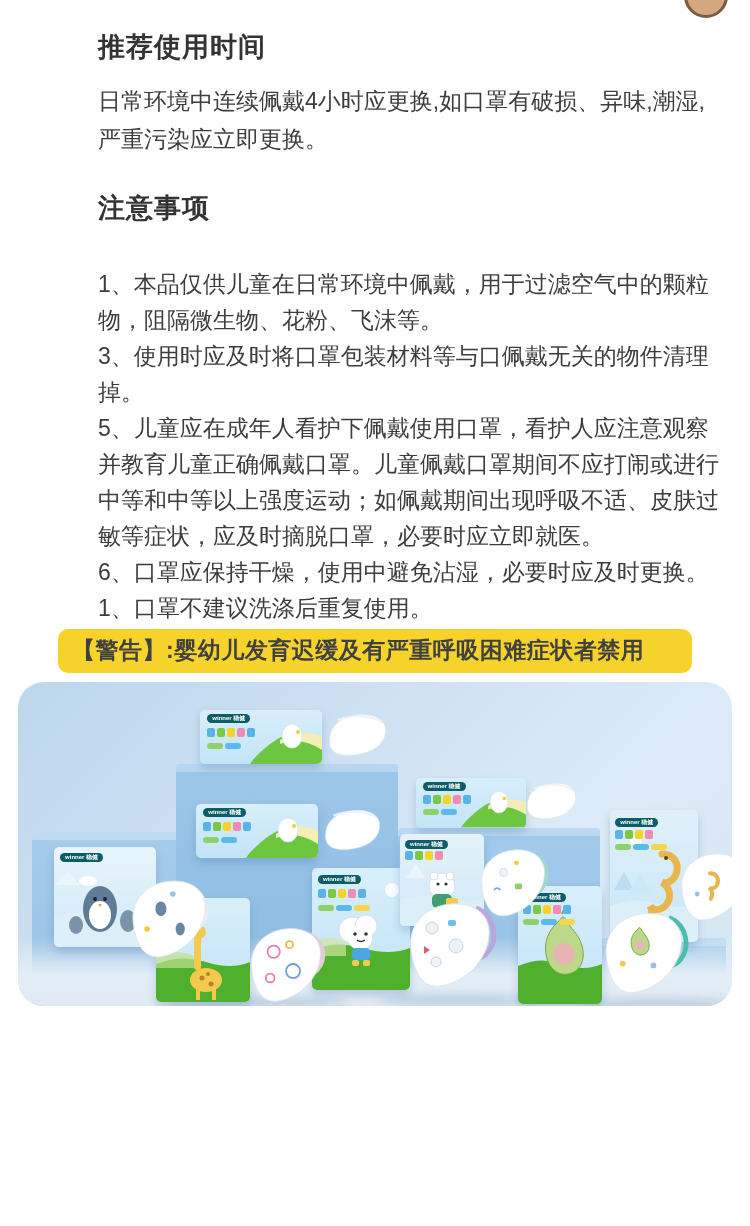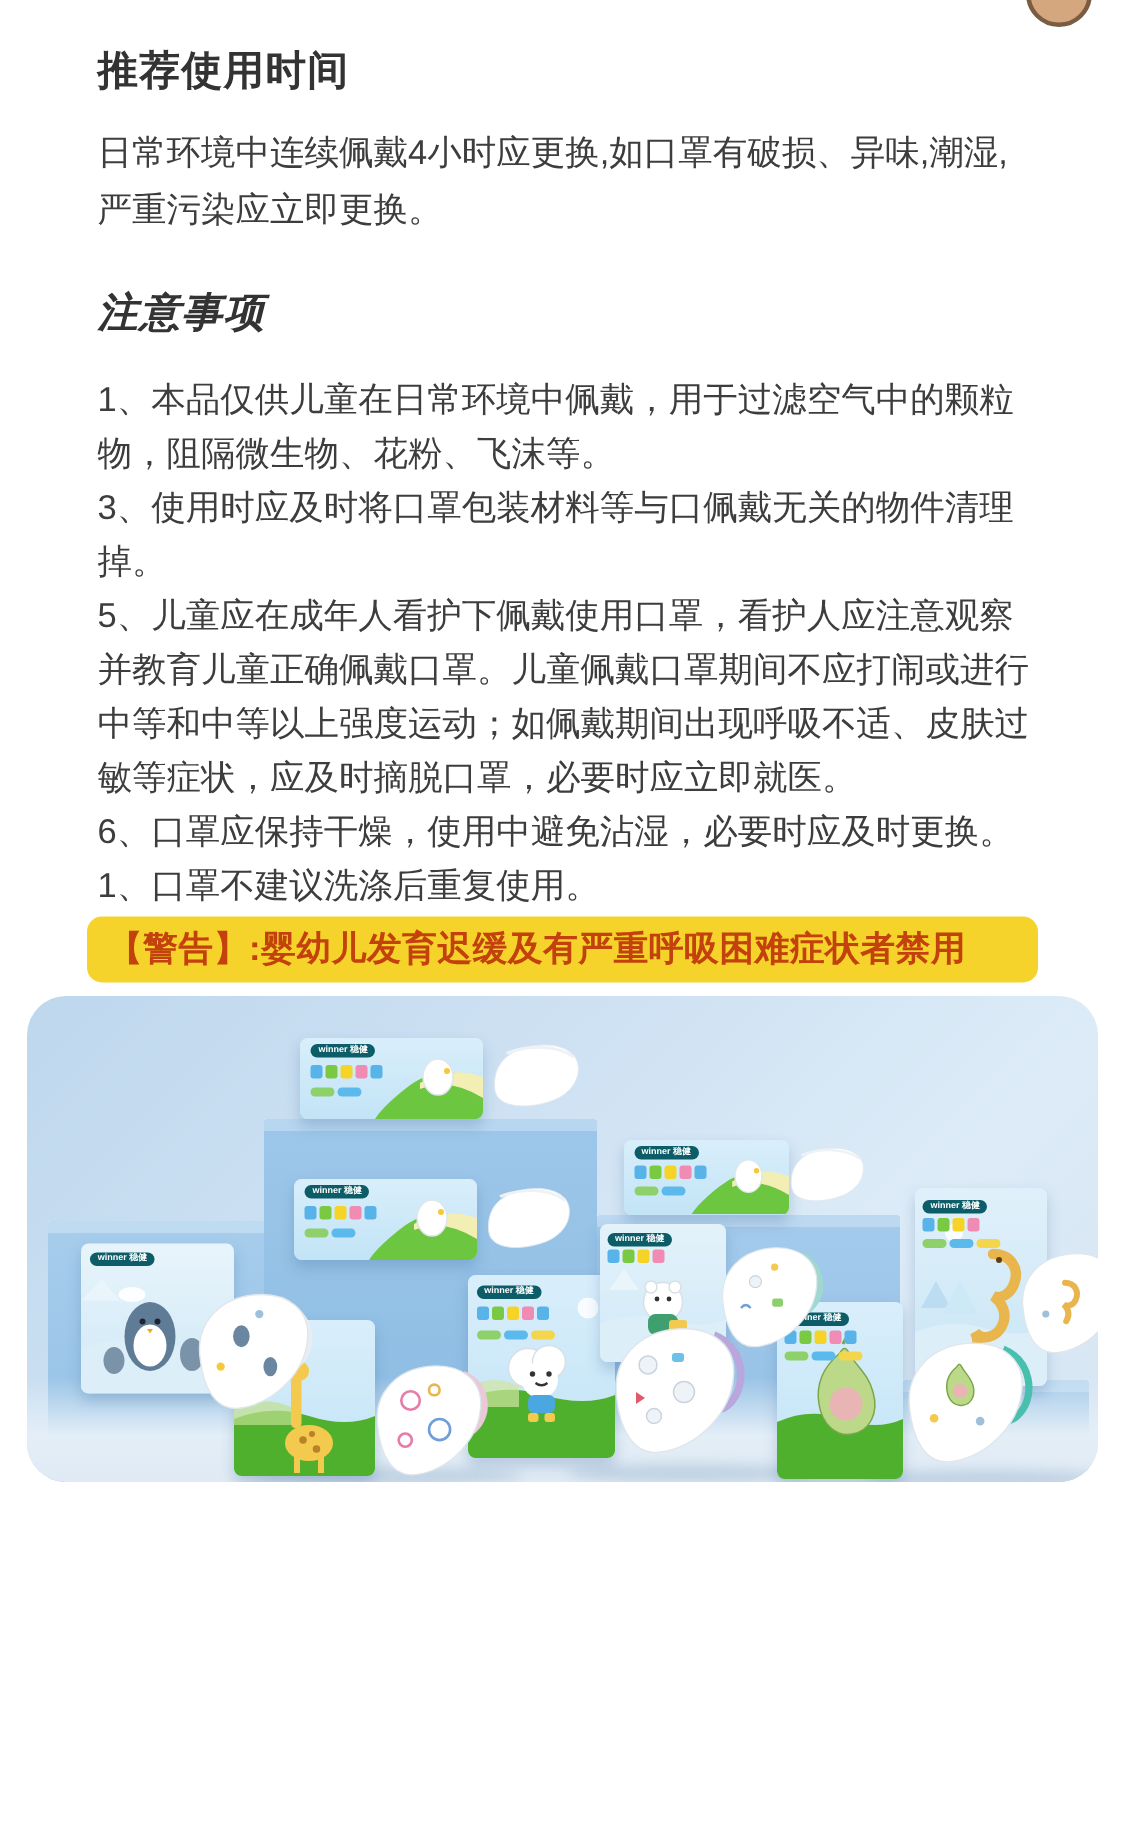--- a/index.html
+++ b/index.html
@@ -7,39 +7,39 @@
     width:750px;height:1226px;position:relative;background:#ffffff;
     font-family:"Liberation Sans","DejaVu Sans",sans-serif;
     color:#3b3b3b;overflow:hidden;
   }
   
   .corner-dot{
     position:absolute;top:-26px;right:22px;width:44px;height:44px;border-radius:50%;
     background:#d4a77f;border:3px solid #7a5c42;box-sizing:border-box;
   }
   
-  .content{padding:0 65px;}
+  .content{padding:0 98px;}
   .h-title{
     margin:0;padding-top:31px;font-size:27px;line-height:32px;font-weight:bold;color:#333333;
     letter-spacing:1px;
   }
-  .h-title.second{padding-top:34px;font-style:italic;}
+  .h-title.second{padding-top:34px;}
   .usage-body{
     margin:19px 0 0 0;font-size:23px;line-height:38px;color:#3d3d3d;
     word-break:break-all;width:622px;
   }
-  .prec-list{margin-top:24px;width:625px;}
+  .prec-list{margin-top:42px;width:625px;}
   .prec-list p{
     margin:0;font-size:23px;line-height:36px;color:#3d3d3d;word-break:break-all;
   }
   
   .warning{
     margin:3px 58px 0 58px;background:#f5d32b;border-radius:10px;
     padding:7px 14px 8px 14px;font-size:23px;line-height:29px;font-weight:600;
-    color:#c2410c;letter-spacing:.5px;
+    color:#404040;letter-spacing:.5px;
   }
   
   .photo{
     position:relative;margin:9px auto 0 auto;width:714px;height:324px;
     border-radius:26px;overflow:hidden;
     background:linear-gradient(135deg,#bed7ed 0%,#cfe2f3 40%,#dcebf7 70%,#d6e5f2 100%);
   }
   .photo *{position:absolute;}
   .floor{
     left:0;right:0;bottom:0;height:70px;

